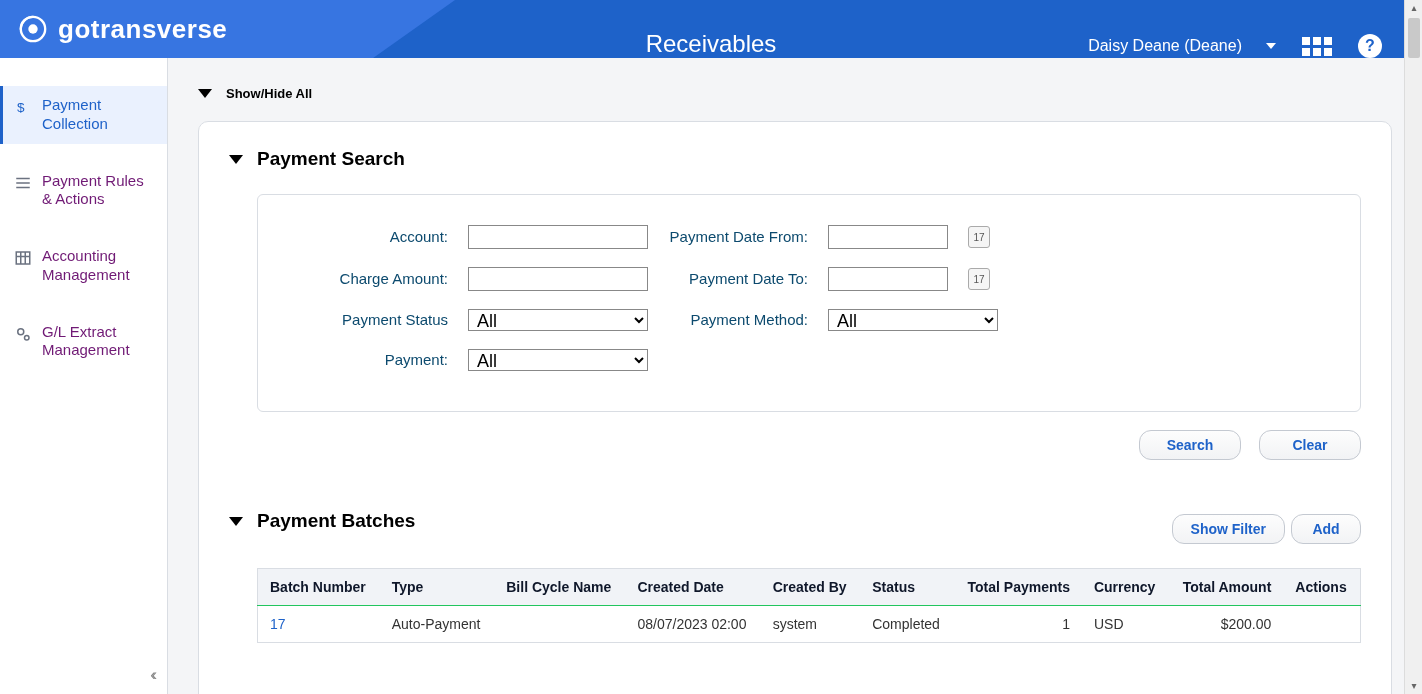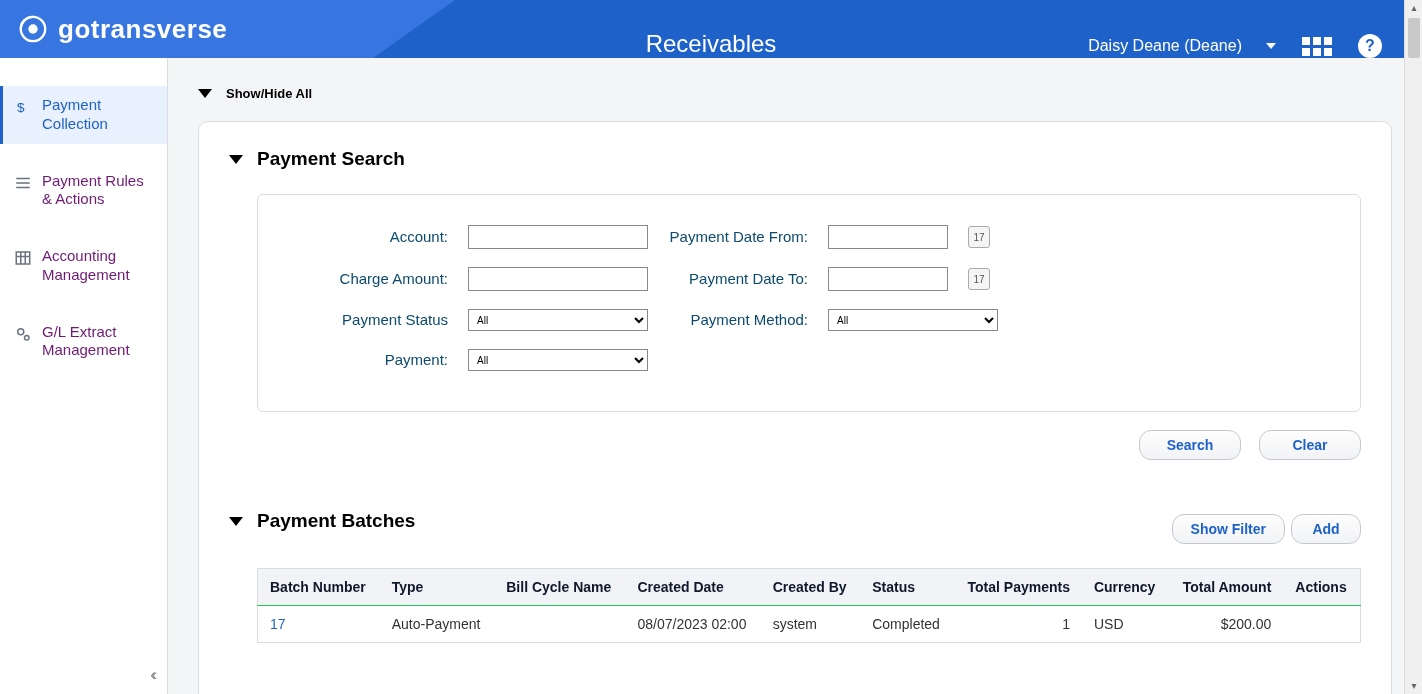--- a/index.html
+++ b/index.html
@@ -165,21 +165,21 @@
   .filter-grid label {
     text-align:right;
     font-size:15px;
     color:#0c4a6e;
     line-height:1.15;
   }
   .filter-grid input[type=text],
   .filter-grid select {
     height:24px;
     border:1px solid #888;
-    font-size:10px;
+    font-size:18px;
     padding: 0 4px;
     background:#fff;
   }
   .filter-grid select { height:22px; }
   .cal-btn {
     width:22px;height:22px;border:1px solid #aaa;border-radius:3px;
     background:#f5f5f5;cursor:pointer;display:flex;align-items:center;justify-content:center;
     font-size:10px;color:#555;
   }
 

